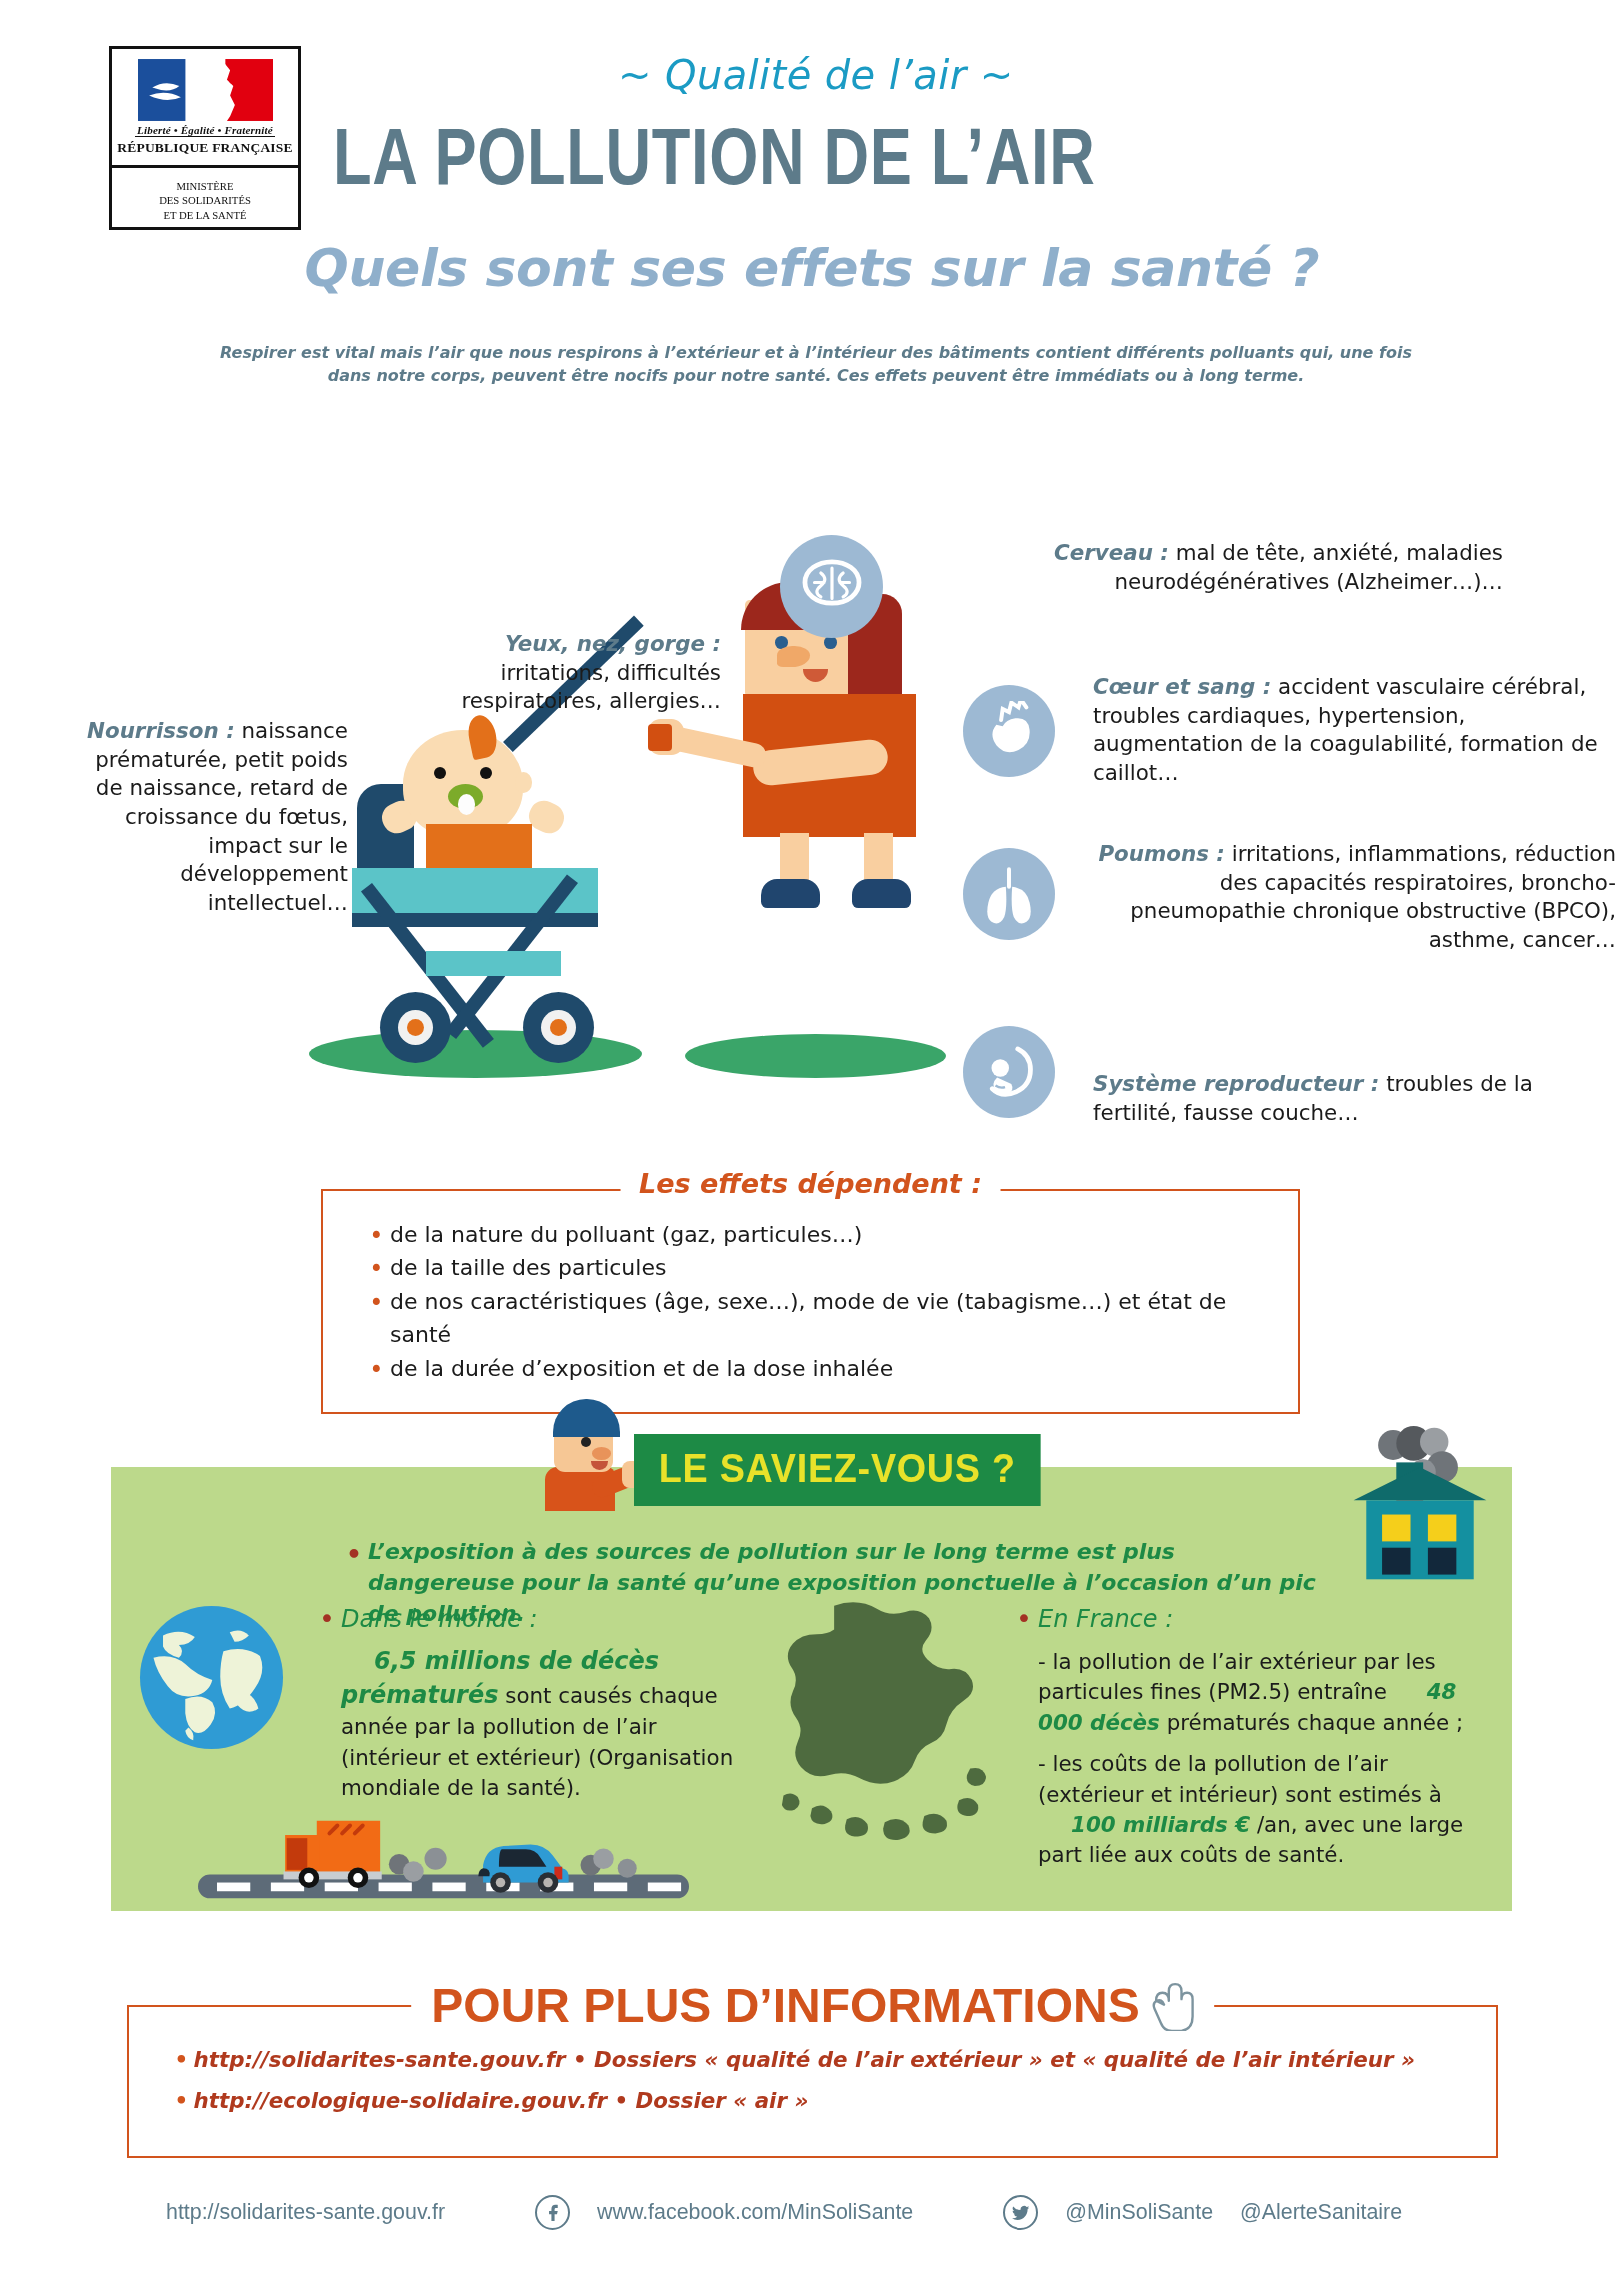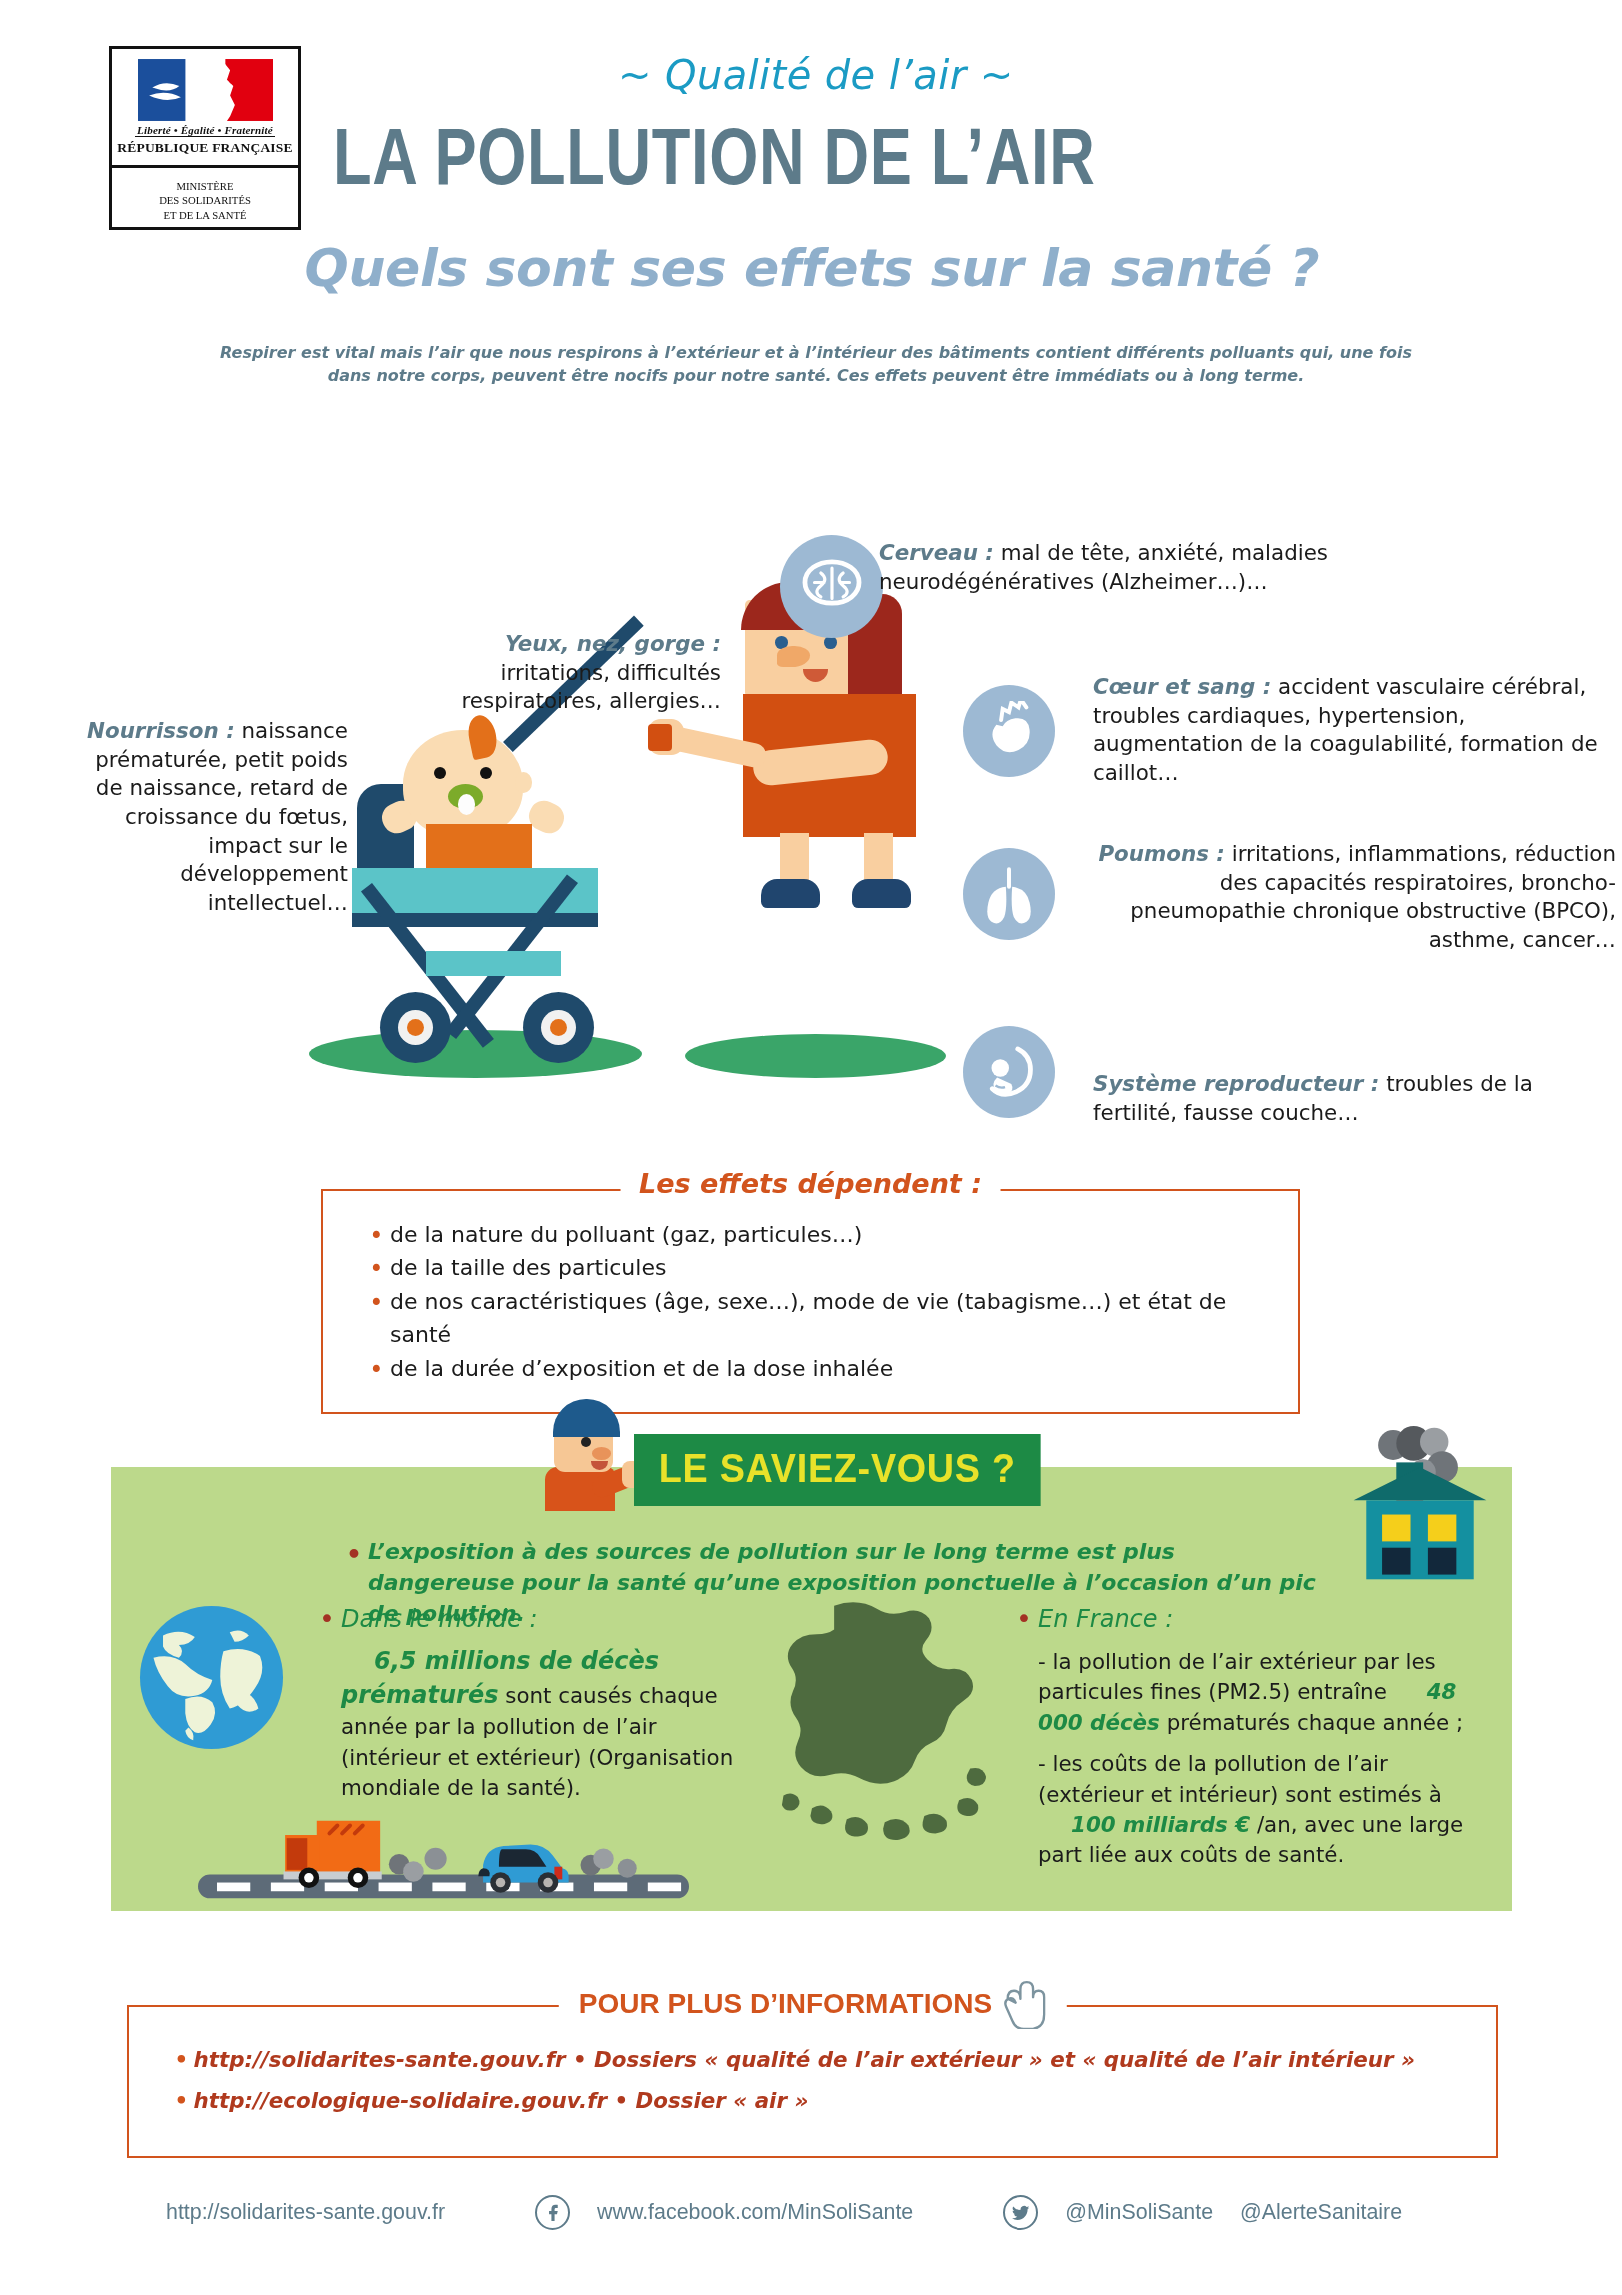--- a/index.html
+++ b/index.html
@@ -61,21 +61,21 @@
 
   
   .illus { position: absolute; left: 0; top: 507px; width: 1623px; height: 658px; }
 
   .callout { position: absolute; font-family: "DejaVu Sans", sans-serif; color: #1b1b1b; }
   .callout .hd {
     font-style: italic; font-weight: bold; color: #5d7b8a;
   }
   .cl-body { font-size: 21.4px; line-height: 1.34; }
 
-  .c-cerveau { left: 879px; top: 32px; width: 555px; text-align: left; }
+  .c-cerveau { left: 948px; top: 32px; width: 555px; text-align: right; }
   .c-coeur   { left: 1093px; top: 166px; width: 523px; text-align: left; }
   .c-poumons { left: 1093px; top: 333px; width: 523px; text-align: right; }
   .c-repro   { left: 1093px; top: 523px; width: 523px; text-align: left; margin-top: 40px; }
   .c-yeux    { left: 444px; top: 123px; width: 277px; text-align: right; }
   .c-nourri  { left: 79px; top: 210px; width: 269px; text-align: right; }
 
   .organ-circle {
     position: absolute; border-radius: 50%;
     background: #9db9d3; display: flex; align-items: center; justify-content: center;
   }
@@ -200,21 +200,21 @@
   .house { position: absolute; left: 1341px; top: 1418px; width: 158px; height: 182px; }
   .road-scene { position: absolute; left: 198px; top: 1789px; width: 491px; height: 115px; }
 
   
   .infos-wrap { position: absolute; left: 127px; top: 2005px; width: 1371px; }
   .infos-box { border: 2.4px solid #d2541d; padding: 33px 32px 35px 44px; }
   .infos-title {
     position: absolute; left: 50%; top: -27px; transform: translateX(-50%);
     background: #fff; padding: 0 20.6px; display: flex; align-items: center; gap: 8px;
     font-family: "Liberation Sans Narrow","Liberation Sans", sans-serif;
-    font-weight: bold; font-size: 28px; color: #d2541d; white-space: nowrap;
+    font-weight: bold; font-size: 48px; color: #d2541d; white-space: nowrap;
   }
   .infos-box ul { list-style: none; }
   .infos-box li {
     font-family: "DejaVu Sans", sans-serif; font-style: italic; font-weight: bold;
     font-size: 21.4px; color: #b03a1e; line-height: 1.9; position: relative; padding-left: 20.6px;
   }
   .infos-box li::before { content:"•"; position:absolute; left:1.6px; color:#d2541d; }
 
   
   .footer {

